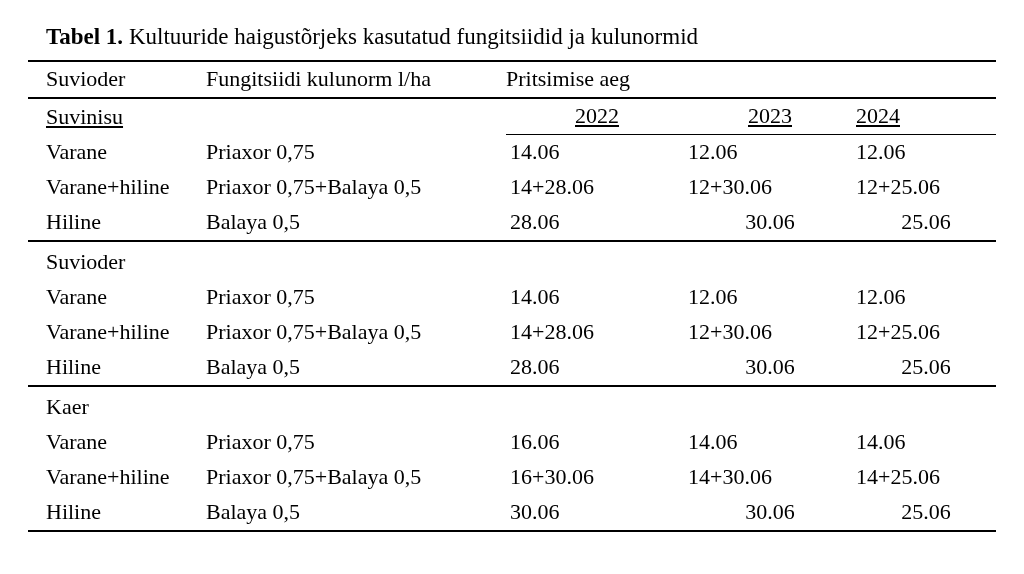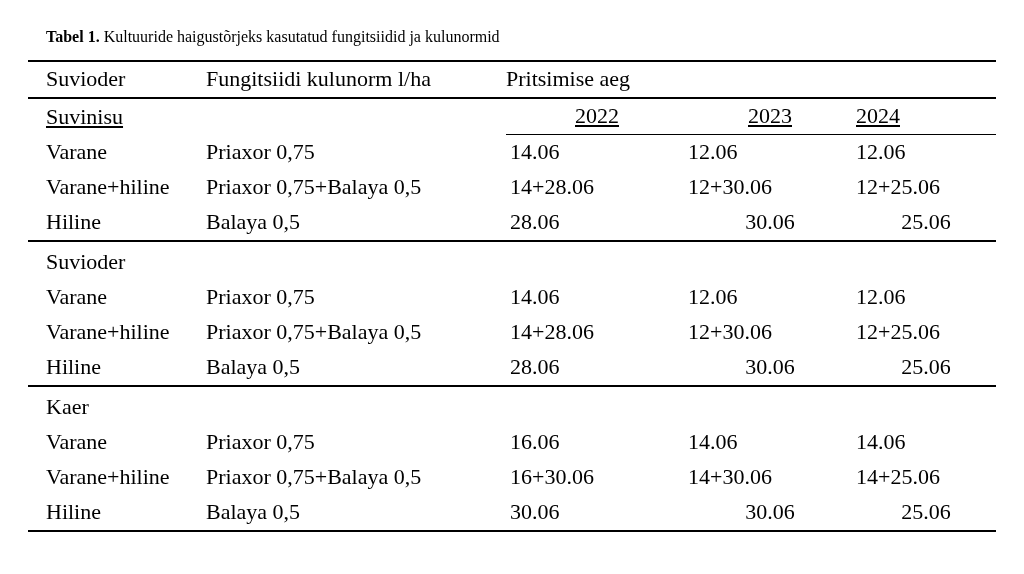--- a/index.html
+++ b/index.html
@@ -15,21 +15,21 @@
     overflow: hidden;
   }
   .page {
     width: 1024px;
     height: 574px;
     position: relative;
     box-sizing: border-box;
     padding: 18px 28px 0 28px;
   }
   .caption {
-    font-size: 16px;
+    font-size: 23px;
     line-height: 30px;
     padding: 4px 0 8px 18px;
     white-space: nowrap;
   }
   .caption .lbl {
     font-weight: bold;
   }
   table.tbl {
     width: 968px;
     border-collapse: collapse;

